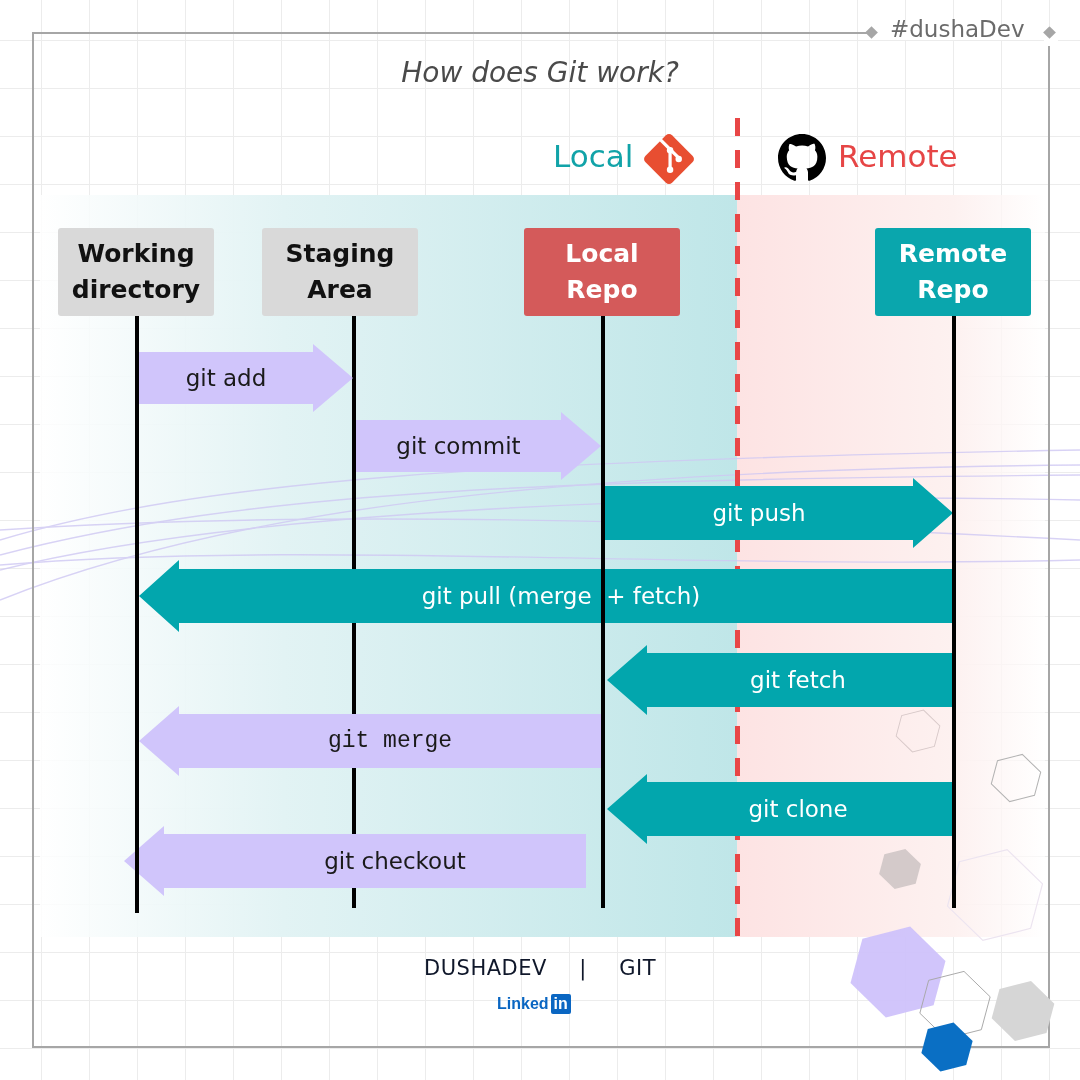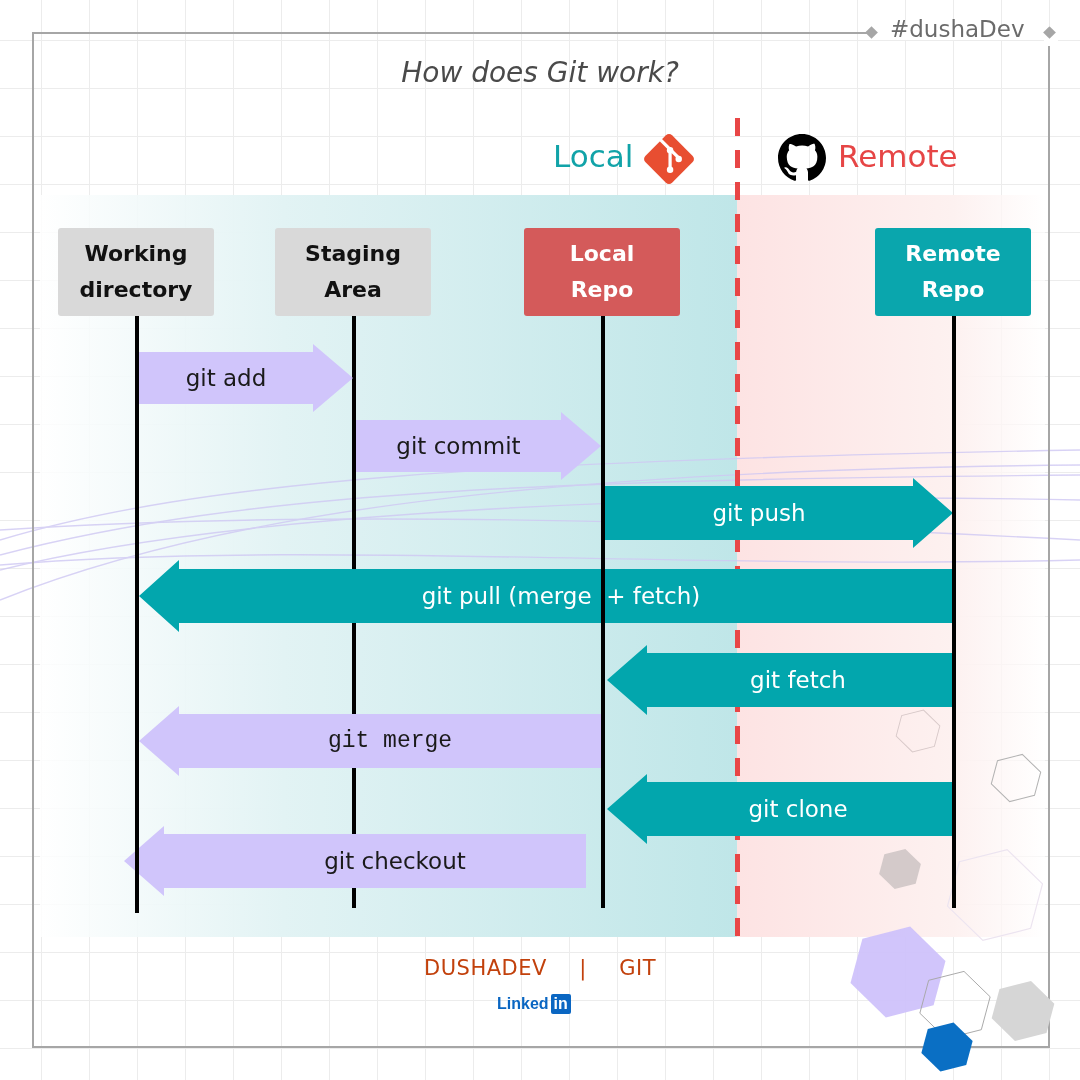--- a/index.html
+++ b/index.html
@@ -52,37 +52,37 @@
   .zone-label { position: absolute; top: 138px; font-size: 31px; }
   .zone-label.local { left: 553px; color: #11a3a8; }
   .zone-label.remote { left: 838px; color: #e64545; }
 
   .git-logo { position: absolute; left: 642px; top: 132px; width: 54px; height: 54px; }
   .gh-logo { position: absolute; left: 778px; top: 134px; width: 48px; height: 48px; }
 
   .box {
     position: absolute; top: 228px; width: 156px; height: 88px; border-radius: 3px;
     display: flex; flex-direction: column; justify-content: center; align-items: center;
-    font-weight: bold; font-size: 22px; line-height: 36px; text-align: center;
+    font-weight: bold; font-size: 25px; line-height: 36px; text-align: center;
   }
   .box.grey { background: #d9d9d9; color: #111; }
   .box.red { background: #d45a5a; color: #fff; }
   .box.teal { background: #0aa6ad; color: #fff; }
 
   .lane { position: absolute; width: 4px; background: #000; z-index: 3; }
 
   .arrow { position: absolute; z-index: 2; display: flex; align-items: center; justify-content: center; }
   .arrow svg { position: absolute; left: 0; top: 0; }
   .arrow span { position: relative; font-size: 23px; z-index: 1; }
   .arrow.purple span { color: #1a1a1a; }
   .arrow.teal span { color: #ffffff; }
 
   .footer-text {
     position: absolute; left: 0; width: 1080px; top: 956px; text-align: center;
-    font-size: 21px; color: #c2410c; letter-spacing: 0.5px;
+    font-size: 21px; color: #0f172a; letter-spacing: 0.5px;
   }
   .linkedin { position: absolute; left: 497px; top: 994px; display: flex; align-items: center; }
   .linkedin .li-word { font-weight: bold; font-size: 16px; color: #0a66c2; font-family: "Liberation Sans", sans-serif; }
   .linkedin .li-box {
     background: #0a66c2; color: #fff; font-weight: bold; font-size: 16px; font-family: "Liberation Sans", sans-serif;
     border-radius: 2px; padding: 0 3px; margin-left: 2px; line-height: 20px;
   }
 
   .hex { position: absolute; }
 </style>
@@ -131,21 +131,21 @@
 
 <svg class="gh-logo" viewBox="0 0 16 16">
   <path fill="#000" d="M8 0C3.58 0 0 3.58 0 8c0 3.54 2.29 6.53 5.47 7.59.4.07.55-.17.55-.38 0-.19-.01-.82-.01-1.49-2.01.37-2.53-.49-2.69-.94-.09-.23-.48-.94-.82-1.13-.28-.15-.68-.52-.01-.53.63-.01 1.08.58 1.23.82.72 1.21 1.87.87 2.33.66.07-.52.28-.87.51-1.07-1.78-.2-3.64-.89-3.64-3.95 0-.87.31-1.59.82-2.15-.08-.2-.36-1.02.08-2.12 0 0 .67-.21 2.2.82.64-.18 1.32-.27 2-.27.68 0 1.36.09 2 .27 1.53-1.04 2.2-.82 2.2-.82.44 1.1.16 1.92.08 2.12.51.56.82 1.27.82 2.15 0 3.07-1.87 3.75-3.65 3.95.29.25.54.73.54 1.48 0 1.07-.01 1.93-.01 2.2 0 .21.15.46.55.38A8.013 8.013 0 0016 8c0-4.42-3.58-8-8-8z"></path>
 </svg>
 <div class="zone-label remote">Remote</div>
 
 <div class="box grey" style="left:58px;">
   <span>Working</span>
   <span>directory</span>
 </div>
-<div class="box grey" style="left:275px;">
+<div class="box grey" style="left:262px;">
   <span>Staging</span>
   <span>Area</span>
 </div>
 <div class="box red" style="left:524px;">
   <span>Local</span>
   <span>Repo</span>
 </div>
 <div class="box teal" style="left:875px;">
   <span>Remote</span>
   <span>Repo</span>

